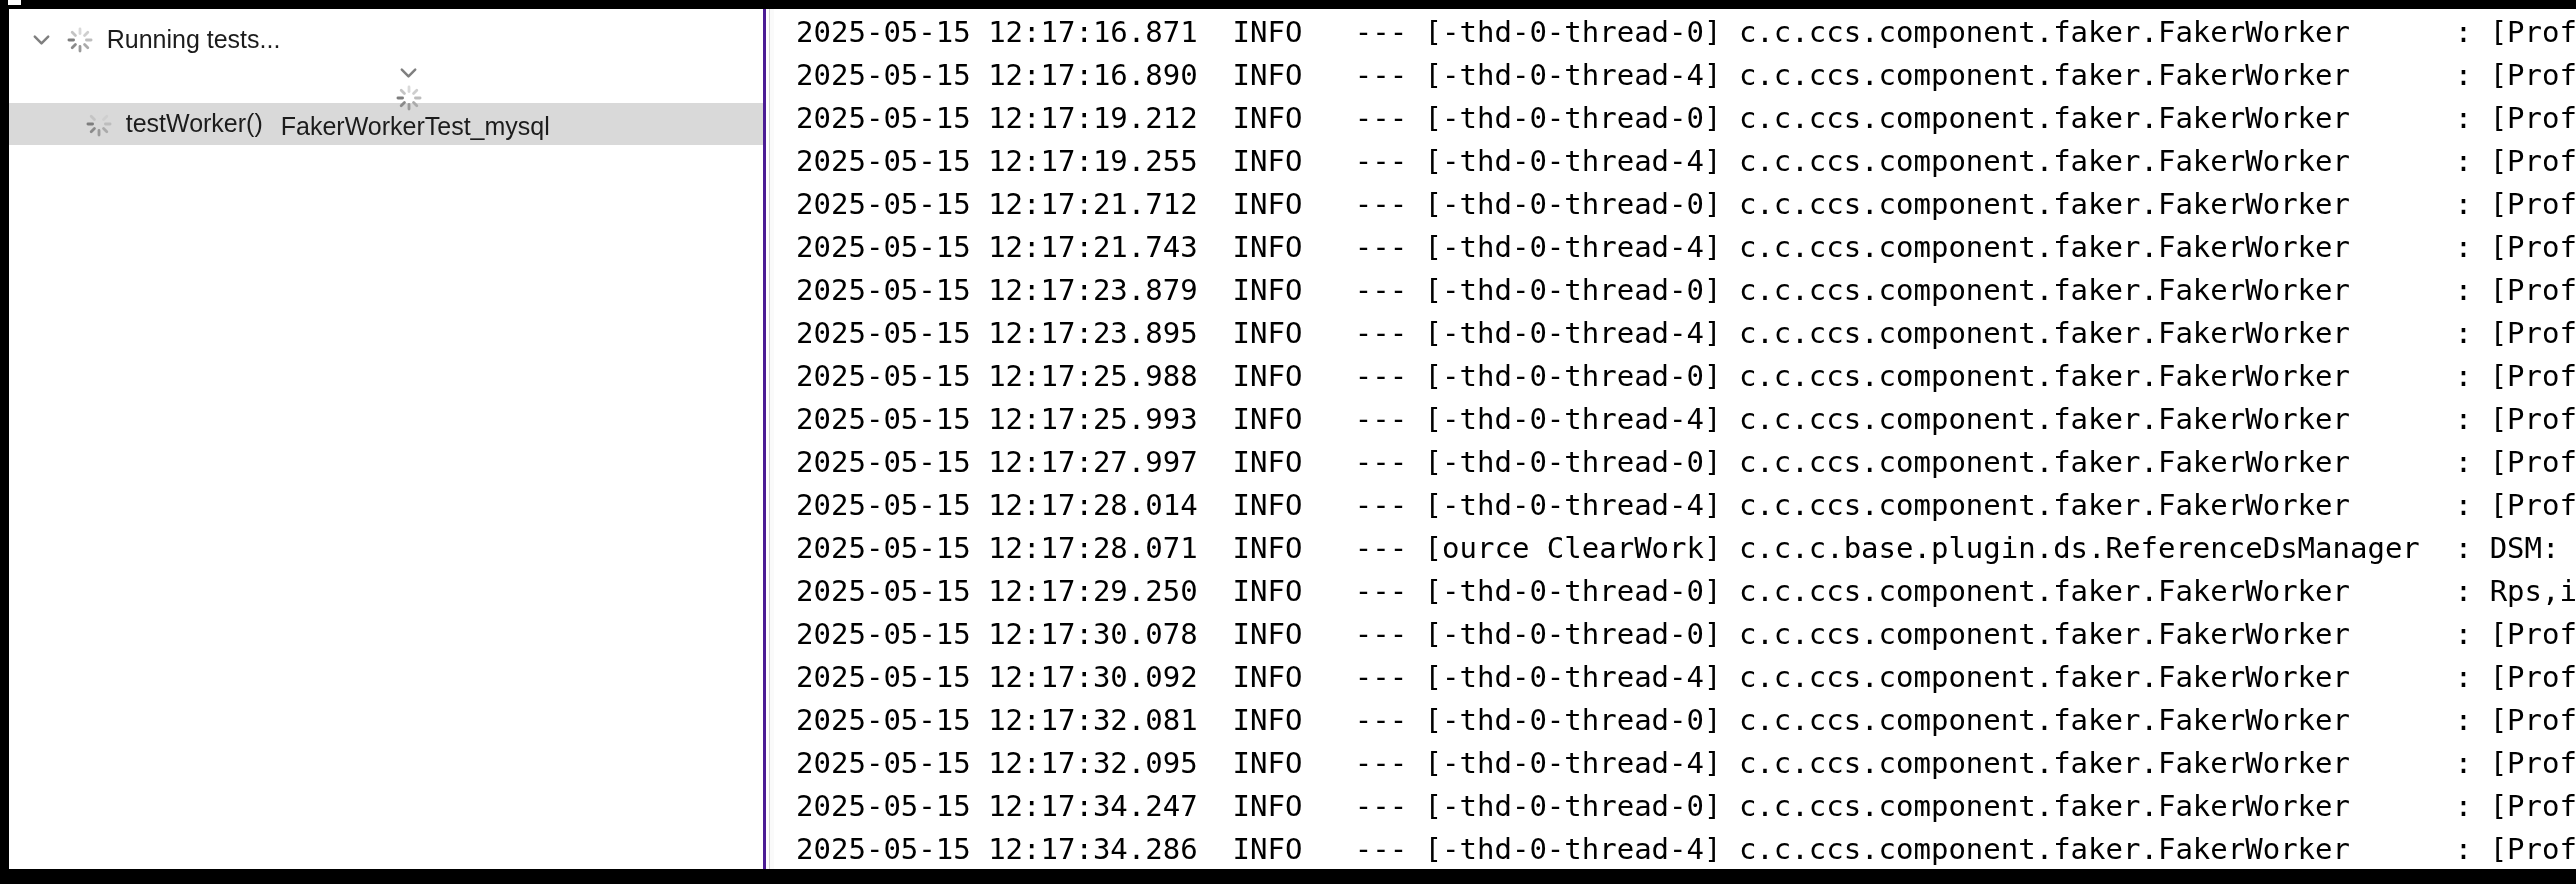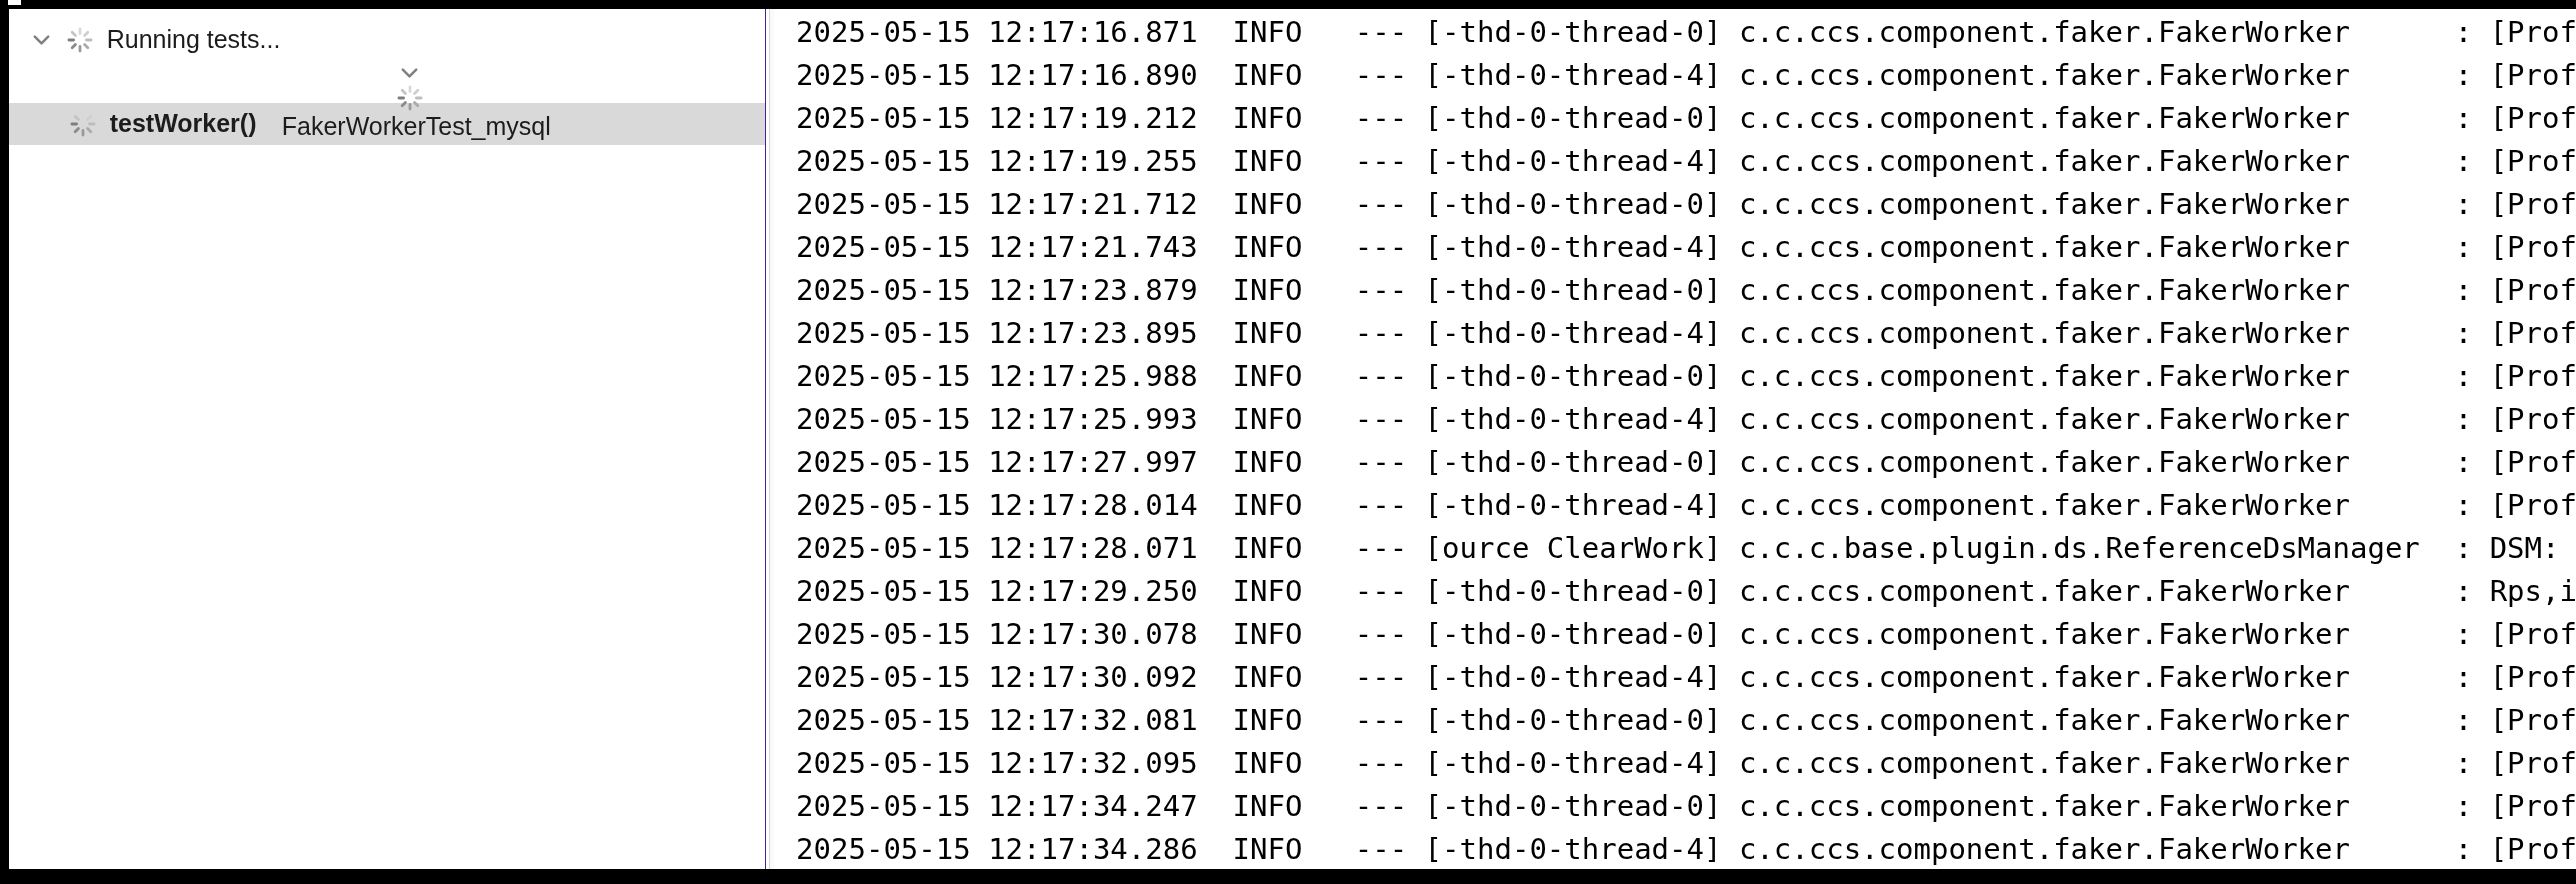--- a/index.html
+++ b/index.html
@@ -11,21 +11,21 @@
   .window{
     position:absolute;left:9.3px;top:9.3px;width:3415px;height:860px;
     background:#fff;display:flex;flex-direction:row;
   }
   .corner-notch{
     position:absolute;left:8.2px;top:0;width:12.4px;height:5.2px;background:#fff;
   }
   
   .tree-panel{
     width:757px;flex:0 0 757px;background:#fff;
-    border-right:1px solid #4c1d95;position:relative;padding-top:9.3px;
+    border-right:3px solid #4c1d95;position:relative;padding-top:9.3px;
     box-sizing:border-box;
   }
   .tree-row{
     height:42px;display:flex;align-items:center;
     font-size:25px;color:#1c1c1c;white-space:nowrap;
   }
   .tree-row.selected{background:#d9d9d9;}
   .tree-chevron{flex:0 0 auto;margin-right:13.4px;display:flex;align-items:center;}
   .tree-spinner{flex:0 0 auto;margin-right:12.4px;display:flex;align-items:center;}
   .tree-label{flex:0 0 auto;}
@@ -93,21 +93,21 @@
           <line x1="18.7" y1="18.7" x2="15.9" y2="15.9" stroke="#ababab"></line>
           <line x1="12" y1="21.5" x2="12" y2="17.5" stroke="#9a9a9a"></line>
           <line x1="5.3" y1="18.7" x2="8.1" y2="15.9" stroke="#8a8a8a"></line>
           <line x1="2.5" y1="12" x2="6.5" y2="12" stroke="#7d7d7d"></line>
           <line x1="5.3" y1="5.3" x2="8.1" y2="8.1" stroke="#c4c4c4"></line>
         </g>
       </svg>
     </span>
     <span class="tree-label">FakerWorkerTest_mysql</span>
   </div>
-      <div class="tree-row selected" style="padding-left: 60px; font-weight: bold;">
+      <div class="tree-row selected" style="padding-left: 76px;">
 
     <span class="tree-spinner">
       <svg width="28" height="28" viewBox="0 0 24 24">
         <g stroke-width="2.4" stroke-linecap="round">
           <line x1="12" y1="2.5" x2="12" y2="6.5" stroke="#d9d9d9"></line>
           <line x1="18.7" y1="5.3" x2="15.9" y2="8.1" stroke="#cfcfcf"></line>
           <line x1="21.5" y1="12" x2="17.5" y2="12" stroke="#bdbdbd"></line>
           <line x1="18.7" y1="18.7" x2="15.9" y2="15.9" stroke="#ababab"></line>
           <line x1="12" y1="21.5" x2="12" y2="17.5" stroke="#9a9a9a"></line>
           <line x1="5.3" y1="18.7" x2="8.1" y2="15.9" stroke="#8a8a8a"></line>

